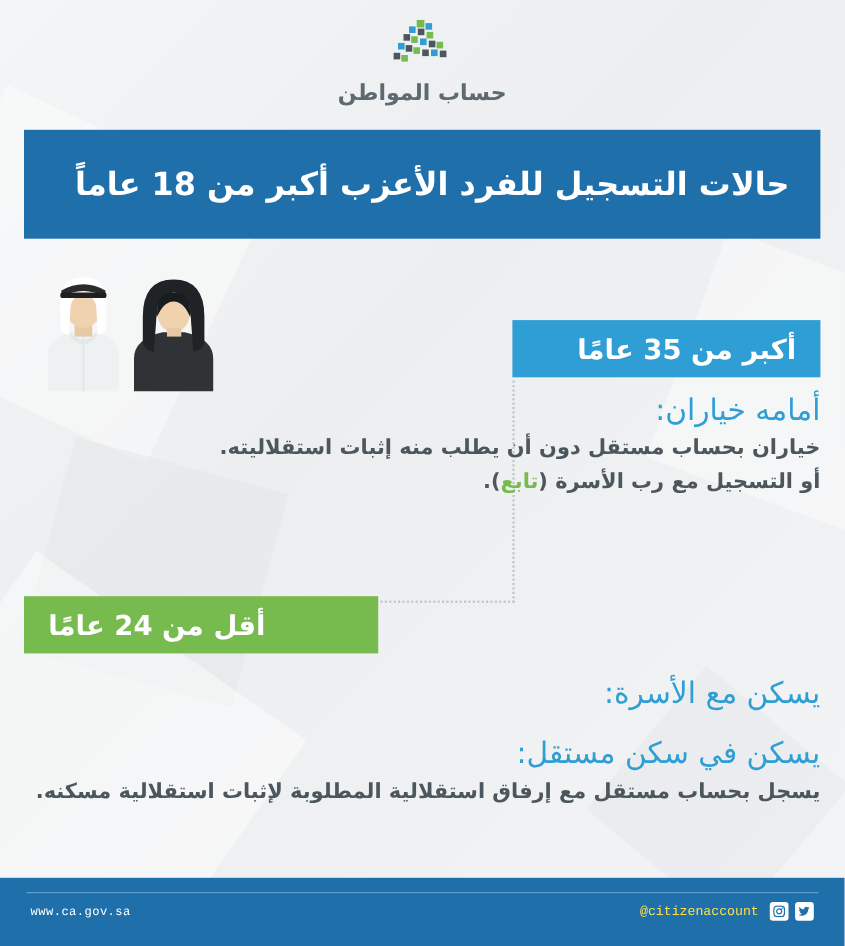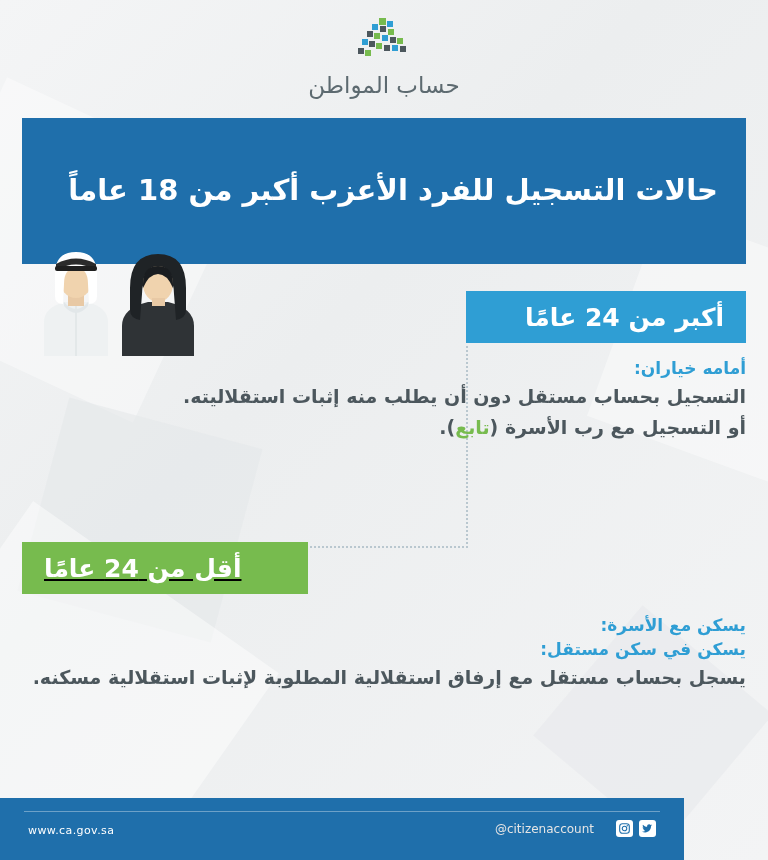--- a/index.html
+++ b/index.html
@@ -43,34 +43,34 @@
     z-index: 5;
   }
   .logo-mark {
     display: inline-block;
     width: 62px;
     height: 46px;
     position: relative;
   }
   .logo-text {
     margin-top: 4px;
-    font-size: 23px;
-    font-weight: normal;
+    font-size: 20px;
+    font-weight: bold;
     color: #5d6a70;
     letter-spacing: 0;
     direction: rtl;
   }
 
   
   .title-bar {
     position: absolute;
     top: 118px;
     left: 22px;
     right: 22px;
-    height: 146px;
+    height: 99px;
     background: #1f6fab;
     display: flex;
     align-items: center;
     justify-content: flex-end;
     padding: 17px 28px;
     box-sizing: border-box;
     z-index: 4;
   }
   .title-bar .title-text {
     color: #ffffff;
@@ -113,42 +113,41 @@
     top: 291px;
     right: 22px;
     background: #2f9ed4;
     width: 280px;
     justify-content: flex-start;
   }
   .badge-under24 {
     top: 542px;
     left: 22px;
     background: #77bb4e;
-    width: 286px;
+    width: 322px;
     justify-content: flex-end;
-    text-decoration: underline;
   }
 
   .dotted-connector {
     position: absolute;
     border-right: 2px dotted #b9c7cf;
     border-bottom: 2px dotted #b9c7cf;
     z-index: 2;
   }
 
   .text-block {
     position: absolute;
     z-index: 4;
     direction: rtl;
     text-align: right;
   }
   .lead {
     color: #2f9ed4;
-    font-size: 17px;
-    font-weight: bold;
+    font-size: 27px;
+    font-weight: normal;
     margin-bottom: 4px;
   }
   .body-line {
     color: #4c575d;
     font-size: 19px;
     font-weight: bold;
     line-height: 1.5;
     margin-bottom: 2px;
   }
   .tag-green { color: #77bb4e; text-align: right; }
@@ -163,24 +162,25 @@
     top: 615px;
     right: 22px;
     width: 724px;
   }
 
   
   .footer {
     position: absolute;
     bottom: 0;
     left: 0;
-    width: 684px;
+    width: 768px;
     height: 62px;
     background: #1f6fab;
     z-index: 7;
+    font-family: Liberation Mono, monospace;
   }
   .footer .sep {
     position: absolute;
     top: 13px;
     left: 24px;
     right: 24px;
     height: 1px;
     background: rgba(255,255,255,0.35);
   }
   .footer .url {
@@ -195,23 +195,23 @@
   .footer .social {
     position: absolute;
     top: 22px;
     right: 28px;
     display: flex;
     align-items: center;
     gap: 6px;
     direction: ltr;
   }
   .footer .handle {
-    color: #e5e5e5;
+    color: #fde047;
     font-size: 12px;
-    margin-right: 16px;
+    margin-right: 4px;
     direction: ltr;
   }
   .soc-icon {
     width: 17px;
     height: 17px;
     background: #ffffff;
     border-radius: 3px;
     display: inline-flex;
     align-items: center;
     justify-content: center;
@@ -293,38 +293,38 @@
         <ellipse cx="132" cy="40" rx="15" ry="18" fill="#f0d3ae"></ellipse>
 
         <path d="M117 40 Q117 22 132 22 Q147 22 147 40 L147 44 Q141 30 132 30 Q123 30 117 44 Z" fill="#1a1d20"></path>
 
         <rect x="126" y="54" width="13" height="8" fill="#e8c9a5"></rect>
       </g>
     </svg>
   </div>
 
   <div class="badge badge-over24">
-    <span>أكبر من 24 عامًا</span>
+    <span>أكبر من 35 عامًا</span>
   </div>
 
   <div class="dotted-connector" style="top:346px; right:300px; width:160px; height:200px;"></div>
 
   <div class="text-block block-over24">
     <div class="lead">أمامه خياران:</div>
-    <div class="body-line">التسجيل بحساب مستقل دون أن يطلب منه إثبات استقلاليته.</div>
+    <div class="body-line">خياران بحساب مستقل دون أن يطلب منه إثبات استقلاليته.</div>
     <div class="body-line">أو التسجيل مع رب الأسرة (<span class="tag-green">تابع</span>).</div>
   </div>
 
   <div class="badge badge-under24">
     <span>أقل من 24 عامًا</span>
   </div>
 
   <div class="text-block block-under24">
     <div class="lead">يسكن مع الأسرة:</div>
-    <div class="lead" style="margin-top:4px;">يسكن في سكن مستقل:</div>
+    <div class="lead" style="margin-top:24px;">يسكن في سكن مستقل:</div>
     <div class="body-line">يسجل بحساب مستقل مع إرفاق استقلالية المطلوبة لإثبات استقلالية مسكنه.</div>
   </div>
 
   <div class="footer">
     <div class="sep"></div>
     <div class="url">www.ca.gov.sa</div>
     <div class="social">
       <span class="handle">@citizenaccount</span>
       <span class="soc-icon">
         <svg width="11" height="11" viewBox="0 0 16 16" xmlns="http://www.w3.org/2000/svg">

